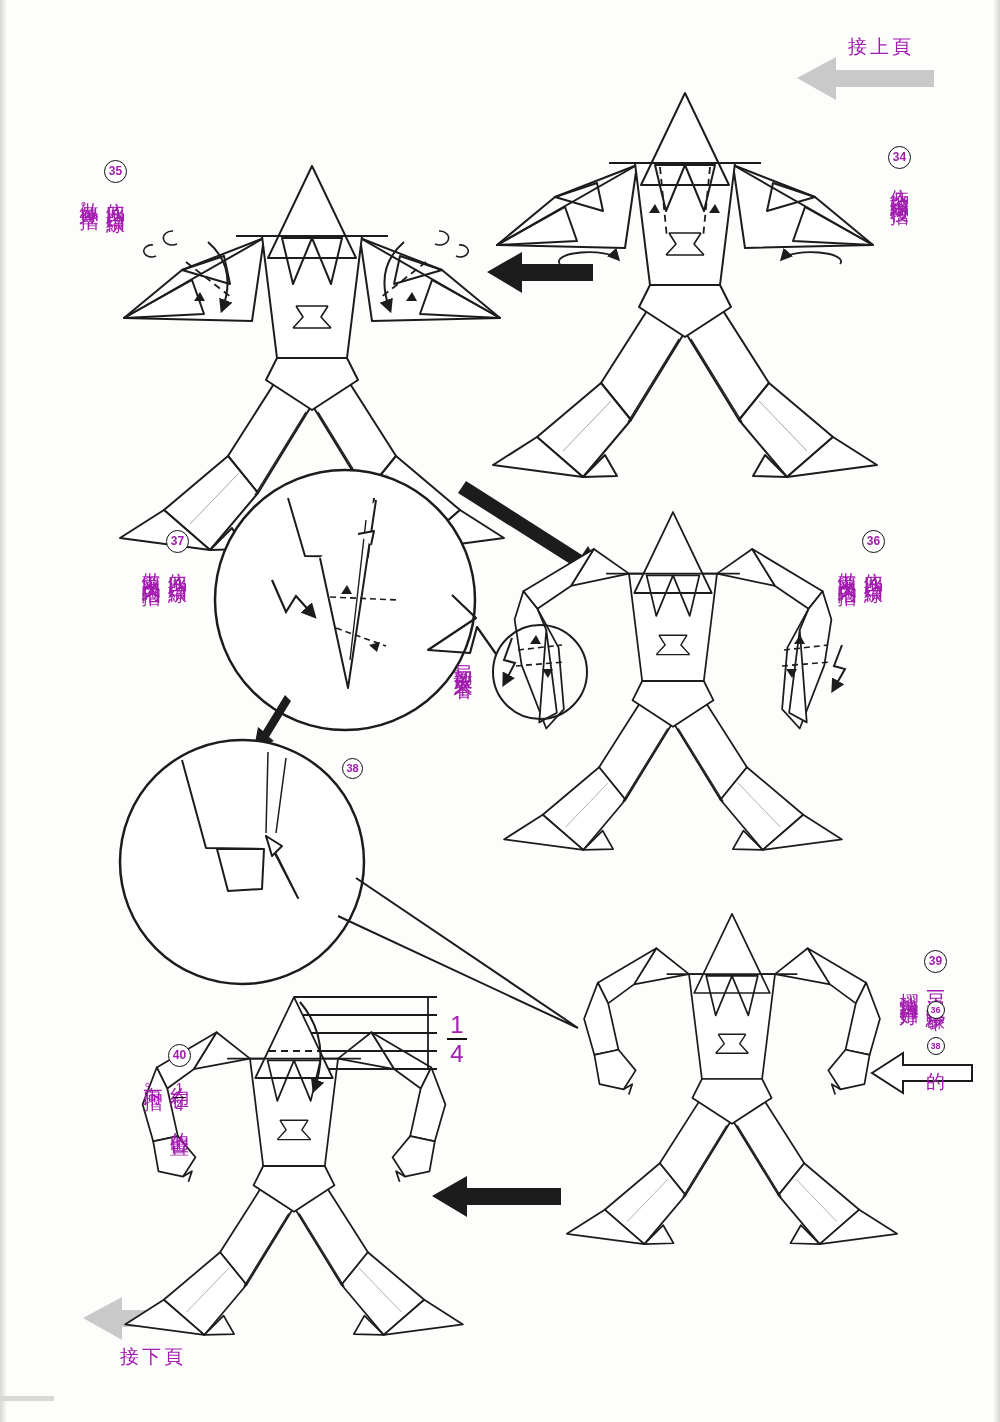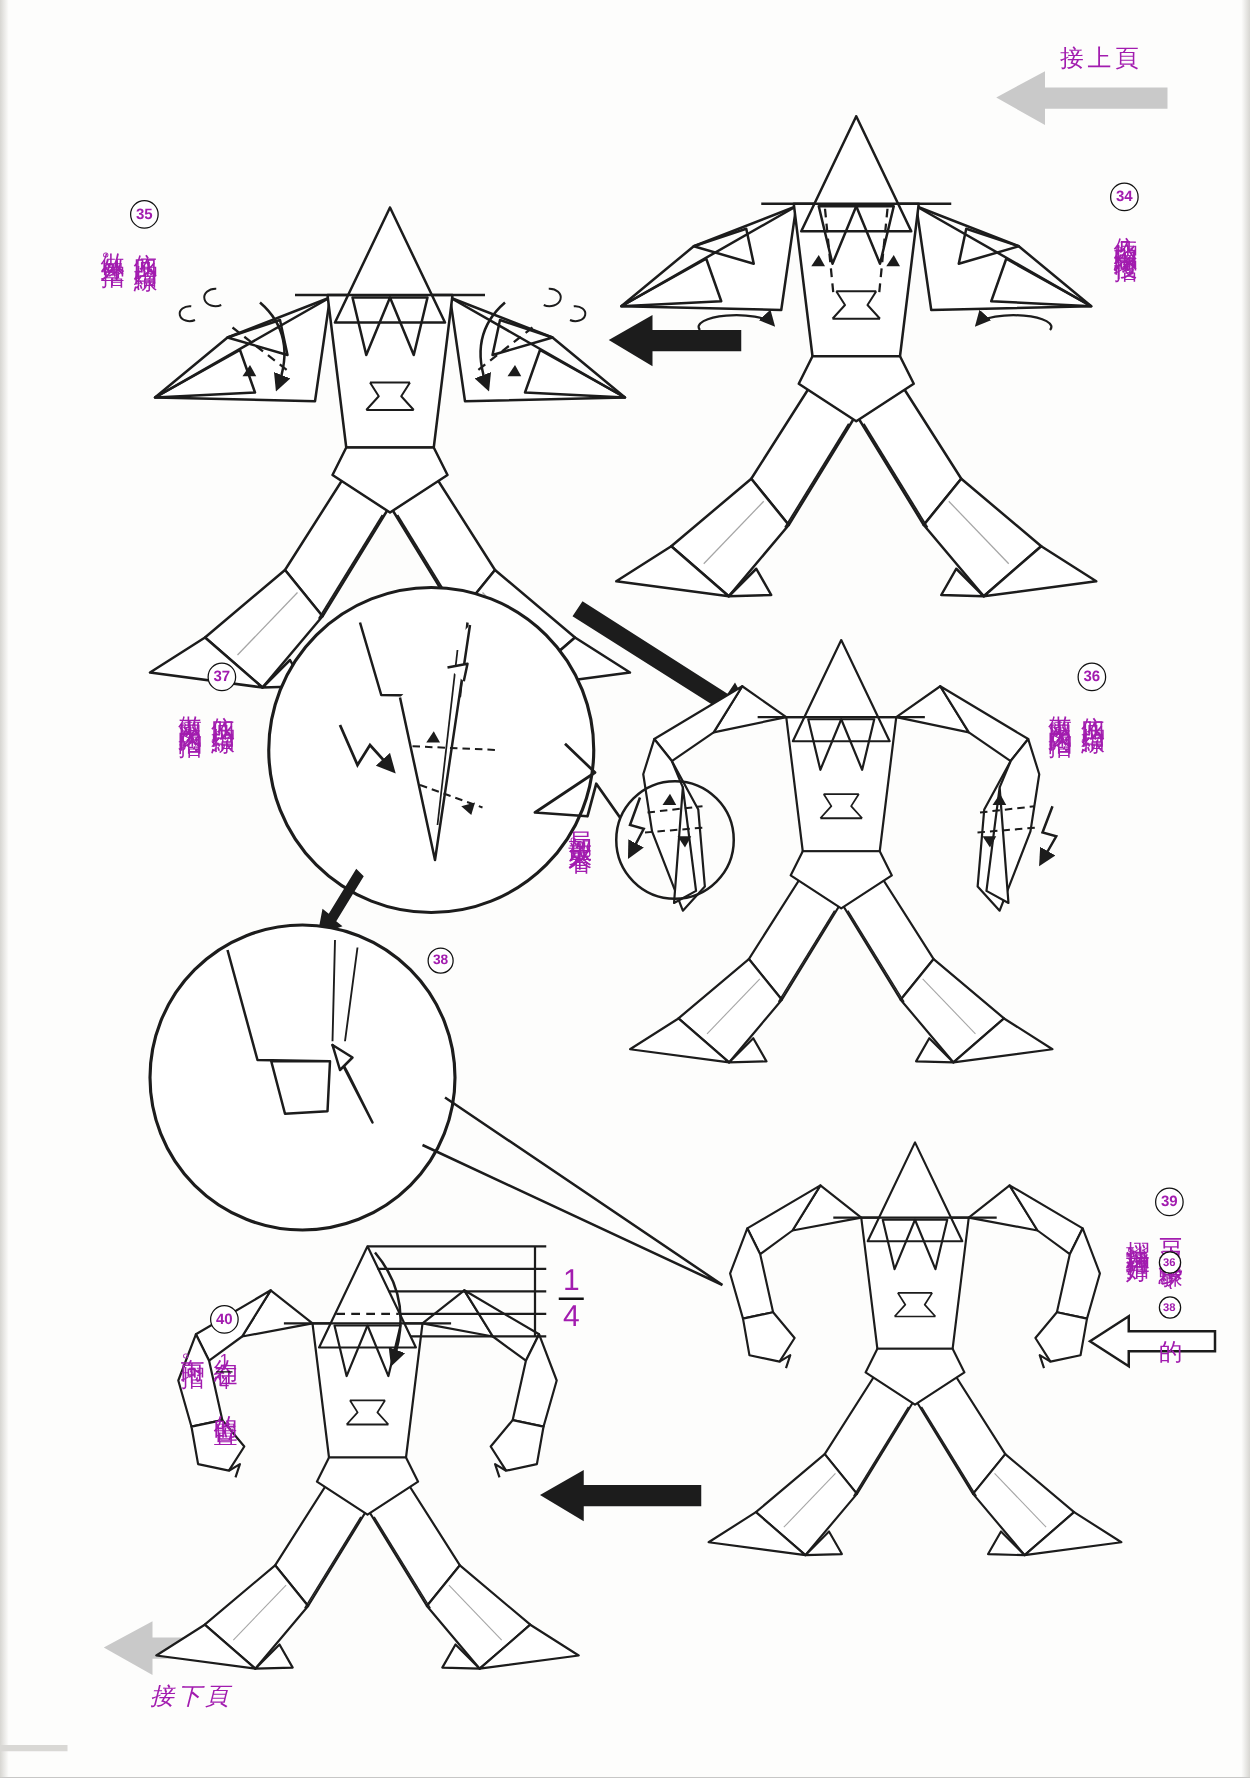--- a/index.html
+++ b/index.html
@@ -256,14 +256,14 @@
 
   <div class="vlabel" style="left:144px;top:1044px;">
     <div class="vcol"><span class="badge">40</span><span>約在</span><span class="vfrac"><span>1</span><span class="bar"></span><span>4</span></span><span>的位置</span></div>
     <div class="vcol off"><span>向下摺。</span></div>
   </div>
 
   <div class="frac" style="left:444px;top:1012px;">
     <span>1</span><span class="bar"></span><span>4</span>
   </div>
 
-  <div class="hlabel" style="left:120px;top:1344px;font-style:italic;">接下頁</div>
+  <div class="hlabel" style="left:120px;top:1344px;">接下頁</div>
 </div>
 
 </body></html>

